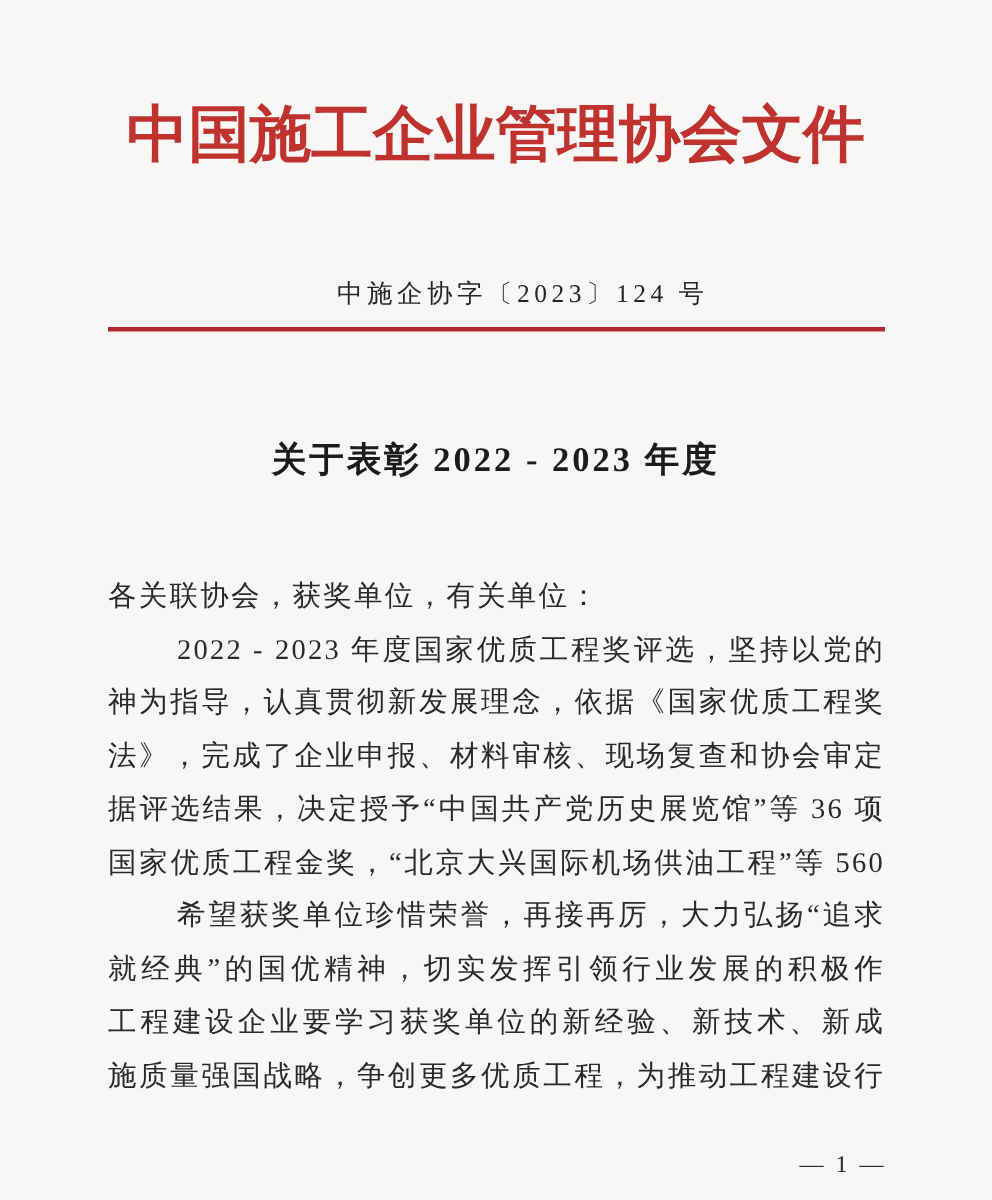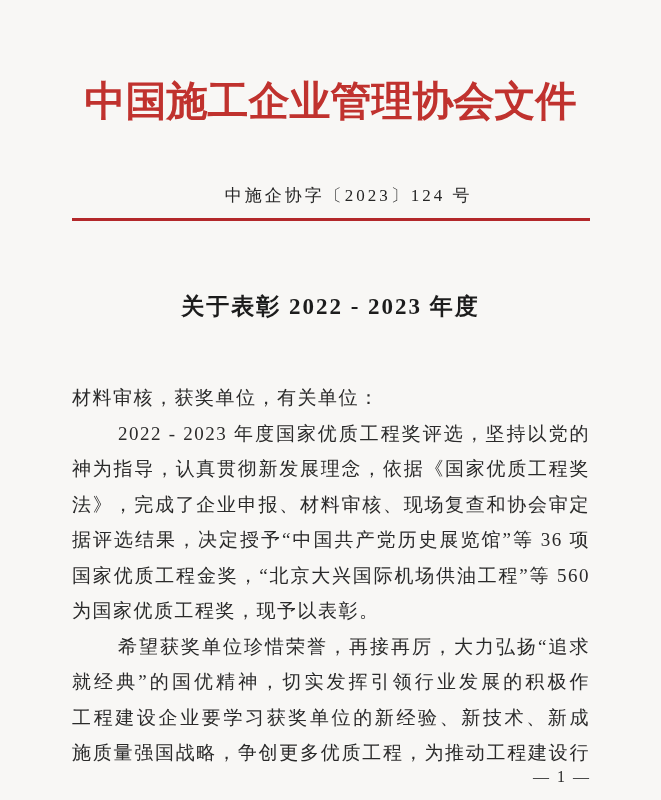--- a/index.html
+++ b/index.html
@@ -15,21 +15,21 @@
     position: relative;
     width: 661px;
     height: 800px;
     background: var(--paper, #f8f7f5);
   }
   .letterhead {
     position: absolute;
     top: 62px;
     left: 0;
     right: 0;
-    margin: 12px;
+    margin: 0;
     text-align: center;
     font-size: 41px;
     font-weight: 700;
     letter-spacing: 0px;
     color: var(--red, #c0322e);
     white-space: nowrap;
   }
   .doc-number {
     position: absolute;
     top: 184px;
@@ -104,27 +104,26 @@
 
   <div class="doc-number">中施企协字〔2023〕124 号</div>
 
   <div class="red-rule"></div>
 
   <div class="doc-title">
     <div>关于表彰 2022 - 2023 年度</div>
   </div>
 
   <div class="doc-body" id="body-lines">
-      <div class="body-line">材料审核，获奖单位，有关单位：</div>
+      <div class="body-line">各关联协会，获奖单位，有关单位：</div>
       <div class="body-line justify indent">2022 - 2023 年度国家优质工程奖评选，坚持以党的二十大精</div>
       <div class="body-line justify">神为指导，认真贯彻新发展理念，依据《国家优质工程奖评选办</div>
       <div class="body-line justify">法》，完成了企业申报、材料审核、现场复查和协会审定等程序，根</div>
       <div class="body-line justify">据评选结果，决定授予“中国共产党历史展览馆”等 36 项工程为</div>
       <div class="body-line justify">国家优质工程金奖，“北京大兴国际机场供油工程”等 560 项工程</div>
-      <div class="body-line">为国家优质工程奖，现予以表彰。</div>
       <div class="body-line justify indent">希望获奖单位珍惜荣誉，再接再厉，大力弘扬“追求卓越、铸</div>
       <div class="body-line justify">就经典”的国优精神，切实发挥引领行业发展的积极作用。广大</div>
       <div class="body-line justify">工程建设企业要学习获奖单位的新经验、新技术、新成果，深入实</div>
       <div class="body-line justify">施质量强国战略，争创更多优质工程，为推动工程建设行业高质</div>
     </div>
 
   <div class="page-number">— 1 —</div>
 
 </div>
 

